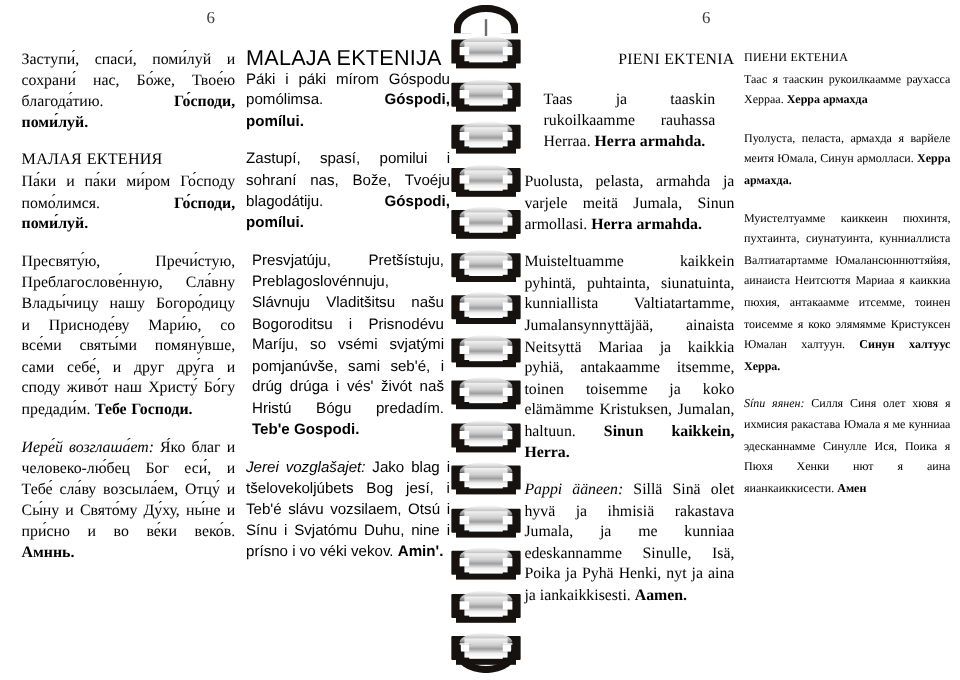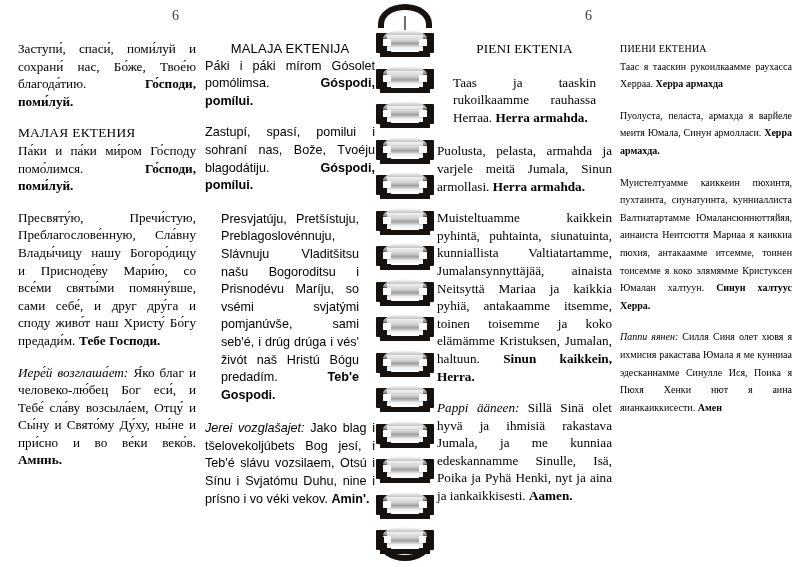--- a/index.html
+++ b/index.html
@@ -59,31 +59,31 @@
   #col-slavonic .bold { font-weight: bold; }
 
   
   #col-translit {
     font-family: "Liberation Sans", "DejaVu Sans", sans-serif;
     font-size: 12.6px;
     line-height: 17.6px;
     text-align: justify;
     hyphens: none;
   }
-  #col-translit .hdr { text-align: center; font-size: 13px; }
+  #col-translit .hdr { text-align: left; font-size: 18px; }
 
   
   #col-finnish {
     font-family: "Liberation Serif", "DejaVu Serif", serif;
     font-size: 13.2px;
     line-height: 17.6px;
     text-align: justify;
     hyphens: none;
   }
-  #col-finnish .hdr { text-align: center; }
+  #col-finnish .hdr { text-align: right; }
 
   
   #col-fincyr {
     font-family: "Liberation Serif", "DejaVu Serif", serif;
     font-size: 10px;
     line-height: 17.6px;
     text-align: justify;
     hyphens: none;
   }
   #col-fincyr .hdr { text-align: left; }
@@ -205,27 +205,27 @@
         <p style="margin: 0px;"><span>Пресвяту́ю, Пречи́стую, Преблагослове́нную, Сла́вну Влады́чицу нашу Богоро́дицу и Присноде́ву Мари́ю, со все́ми святы́ми помяну́вше, сами себе́, и друг дру́га и споду живо́т наш Христу́ Бо́гу предади́м. </span><span class="bold">Тебе Господи.</span></p>
       </div>
       <div class="blk">
         <p style="margin: 0px;"><span class="ital">Иере́й возглаша́ет: </span><span>Я́ко благ и человеко-лю́бец Бог еси́, и Тебе́ сла́ву возсыла́ем, Отцу́ и Сы́ну и Свято́му Ду́ху, ны́не и при́сно и во ве́ки веко́в. </span><span class="bold">Амннь.</span></p>
       </div>
     </div>
 
   <div class="col" id="col-translit">
       <div class="blk">
         <div class="hdr">MALAJA EKTENIJA</div>
-        <p style="margin: 0px;"><span>Pа́ki i pа́ki mírom Gós­olet pomólimsa. </span><span class="bold">Góspodi, pomílui.</span></p>
+        <p style="margin: 0px;"><span>Pа́ki i pа́ki mírom Gós­podu pomólimsa. </span><span class="bold">Góspodi, pomílui.</span></p>
       </div>
       <div class="blk">
         <p style="margin: 0px;"><span>Zastupí, spasí, pomilui i sohraní nas, Bože, Tvoéju blagodátiju. </span><span class="bold">Góspodi, pomílui.</span></p>
       </div>
       <div class="blk">
-        <p style="margin: 16px;"><span>Presvjatúju, Pretšístuju, Preblagoslovénnuju, Slávnuju Vladitšitsu našu Bogoroditsu i Prisnodévu Maríju, so vsémi svjatými pomjanúvše, sami seb'é, i drúg drúga i vés' živót naš Hristú Bógu predadím. </span><span class="bold">Teb'e Gospodi.</span></p>
+        <p style="margin: 5px;"><span>Presvjatúju, Pretšístuju, Preblagoslovénnuju, Slávnuju Vladitšitsu našu Bogoroditsu i Prisnodévu Maríju, so vsémi svjatými pomjanúvše, sami seb'é, i drúg drúga i vés' živót naš Hristú Bógu predadím. </span><span class="bold">Teb'e Gospodi.</span></p>
       </div>
       <div class="blk">
         <p style="margin: 0px;"><span class="ital">Jerei vozglašajet: </span><span>Jako blag i tšelovekoljúbets Bog jesí, i Teb'é slávu vozsilaem, Otsú i Sínu i Svjatómu Duhu, nine i prísno i vo véki vekov. </span><span class="bold">Amin'.</span></p>
       </div>
     </div>
 
   <div id="gutter">
       <div class="arc-top">
         <div class="arc"></div>
         <div class="stem"></div>
@@ -391,17 +391,17 @@
         <div class="hdr">ПИЕНИ ЕКТЕНИА</div>
         <p style="margin: 0px;"><span>Таас я тааскин рукоилкаамме раухасса Херраа. </span><span class="bold">Херра армахда</span></p>
       </div>
       <div class="blk">
         <p style="margin: 0px;"><span>Пуолуста, пеласта, армахда я варйеле меитя Юмала, Синун армолласи. </span><span class="bold">Херра армахда.</span></p>
       </div>
       <div class="blk">
         <p style="margin: 0px;"><span>Муистелтуамме каиккеин пюхинтя, пухтаинта, сиунатуинта, кунниаллиста Валтиатартамме Юмалансюннюттяйяя, аинаиста Неитсюття Мариаа я каиккиа пюхия, антакаамме итсемме, тоинен тоисемме я коко элямямме Кристуксен Юмалан халтуун. </span><span class="bold">Синун халтуус Херра.</span></p>
       </div>
       <div class="blk">
-        <p style="margin: 0px;"><span class="ital">Паппи яянен: </span><span>Силля Синя олет хювя я ихмисия ракастава Юмала я ме кунниаа эдесканнамме Синулле Ися, Поика я Пюхя Хенки нют я аина яианкаиккисести. </span><span class="bold">Амен</span></p>
+        <p style="margin: 0px;"><span class="ital">Sínu яянен: </span><span>Силля Синя олет хювя я ихмисия ракастава Юмала я ме кунниаа эдесканнамме Синулле Ися, Поика я Пюхя Хенки нют я аина яианкаиккисести. </span><span class="bold">Амен</span></p>
       </div>
     </div>
 
 </div>
 
 </body></html>

